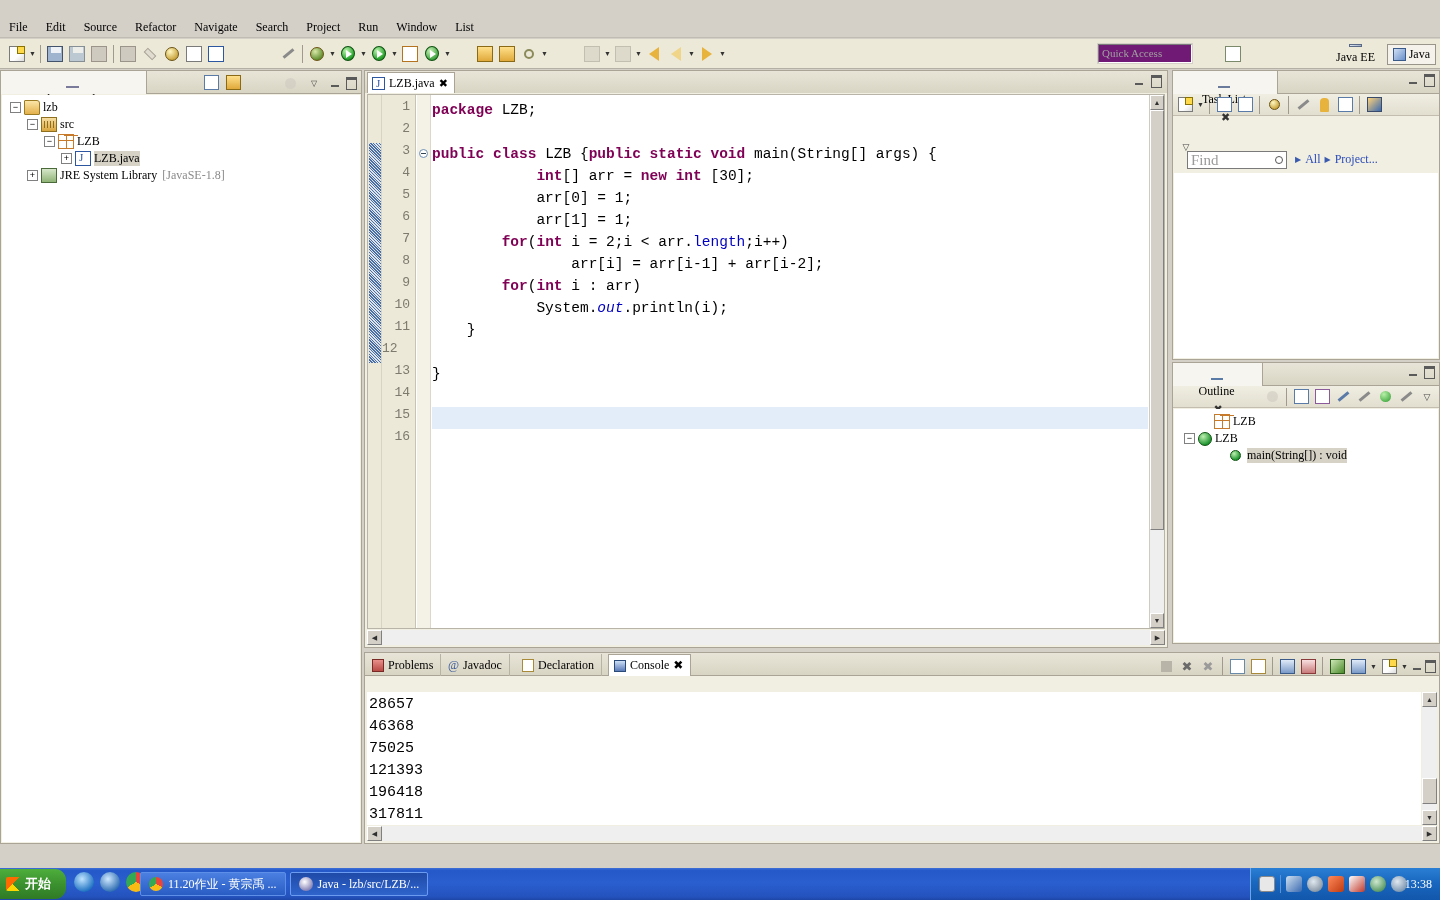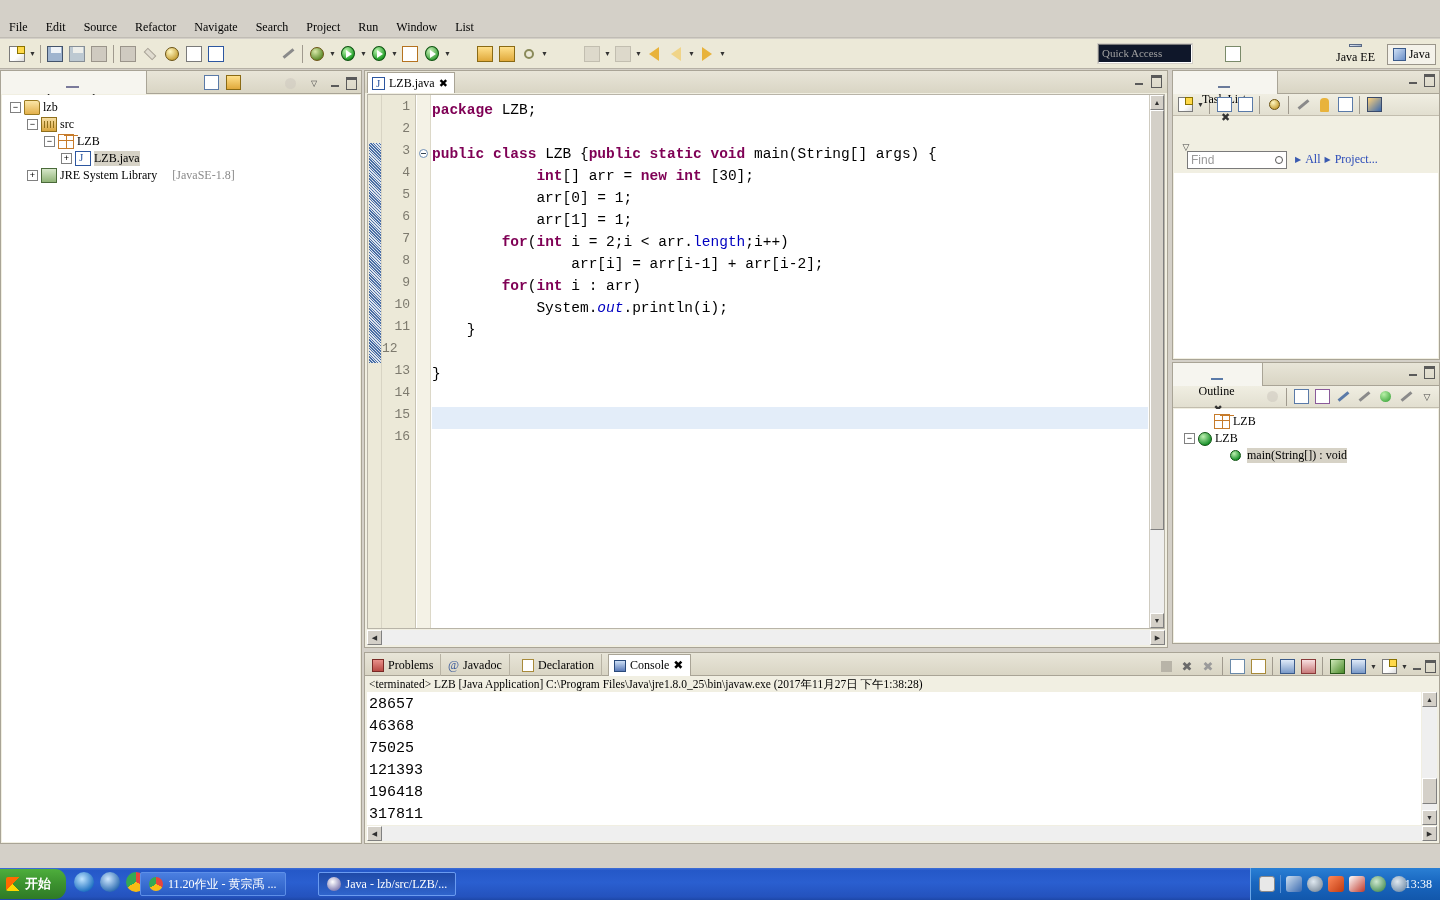--- a/index.html
+++ b/index.html
@@ -80,21 +80,21 @@
   .ic-yellowfolder { background: linear-gradient(to bottom,#ffe08a,#e0a93b); border:1px solid #8a6a14; }
   .ic-arrow-l, .ic-arrow-r {
     width:0;height:0;border-top:7px solid transparent;border-bottom:7px solid transparent;
   }
   .ic-arrow-l { border-right:10px solid #e8b33c; }
   .ic-arrow-r { border-left:10px solid #e8b33c; }
   .ic-gray { background:#cfcac0; border:1px solid #9a948a; }
 
   .quick-access {
     position: absolute; right: 248px; top: 5px;
-    width: 94px; height: 19px; background: #0f172a;
+    width: 94px; height: 19px; background: #701a75;
     border: 1px solid #fff; border-top-color:#7a7a7a; border-left-color:#7a7a7a;
     outline: 1px solid #d4d0c8;
     font-family: "Liberation Serif", serif; font-size: 11px; color: #a0a0a0;
     padding: 2px 3px; overflow: hidden; white-space: nowrap;
   }
   .persp-btn {
     height: 21px; display: flex; align-items: center; gap: 3px;
     padding: 0 5px; font-family: "Liberation Serif", serif; font-size: 12px;
     white-space: nowrap;
   }
@@ -148,21 +148,21 @@
   .ti-pkg { background: #fff; border: 1px solid #c77b2a; }
   .ti-pkg::after{content:"";position:absolute;left:0;top:5px;width:14px;height:1px;background:#c77b2a;
                box-shadow: 5px -5px 0 0 #c77b2a, -5px 0 0 0 transparent;}
   .ti-pkg::before{content:"";position:absolute;left:7px;top:0;width:1px;height:13px;background:#c77b2a;}
   .ti-java { background: #fff; border: 1px solid #2c56a0; }
   .ti-java::after{content:"J";position:absolute;left:3px;top:-1px;font-size:11px;color:#2c56a0;
                font-family:"Liberation Serif",serif;}
   .ti-jre { background: linear-gradient(to bottom,#d6e7c9,#8fb377); border:1px solid #4a6a3a; }
   .tlabel { color: #000; }
   .tlabel.sel { background: #d6d2c6; }
-  .tlabel.dim { color: #8a8a8a; margin-left: 15px; }
+  .tlabel.dim { color: #8a8a8a; margin-left: 5px; }
 
   
   #editor { position: absolute; left: 364px; top: 70px; width: 804px; height: 578px;
             background: #f1efe2; border: 1px solid #a9a496; }
   .etabbar { height: 22px; position: relative; background: linear-gradient(to bottom,#e8e5d8,#d9d5c4);}
   .etab {
     position:absolute; left:2px; top:1px; height:21px; display:flex; align-items:center; gap:4px;
     padding: 0 6px 0 4px; background:#fff; border:1px solid #a9a496; border-bottom: none;
     font-family:"Liberation Serif", serif; font-size:12px;
   }
@@ -243,21 +243,21 @@
   .ql-ico { width:20px; height:20px; border-radius:50%; }
   .tasks { position:absolute; left:140px; top:4px; display:flex; gap:4px; }
   .task-btn {
     height:24px; display:flex; align-items:center; gap:5px; padding:0 8px;
     background: linear-gradient(to bottom,#4b7fe0,#2a5dc4);
     border:1px solid #5d8fe8; border-radius:2px; color:#fff;
     font-family:"Liberation Serif",serif; font-size:12px; white-space:nowrap;
     max-width: 160px; overflow:hidden;
   }
   .task-btn.active { background: linear-gradient(to bottom,#1f4aa8,#2f64cc);
-                     border:1px solid #6a9bf0;margin-left:28px; }
+                     border:1px solid #6a9bf0; }
   .tray {
     position:absolute; right:0; top:0; height:32px; width:190px;
     background: linear-gradient(to bottom,#2a7fd4 0%,#1967c0 45%,#1257ab 100%);
     border-left:1px solid #6aa7e8; display:flex; align-items:center; gap:5px; padding-left:8px;
   }
   .tray-ico { width:16px; height:16px; border-radius:3px; }
   .tray-clock { position:absolute; right:8px; top:9px; color:#fff;
                 font-family:"Liberation Serif",serif; font-size:12px; }
 
   .sep-v { width:1px; height:18px; background:#a09a8e; margin:0 3px; }
@@ -543,21 +543,21 @@
       <div class="sep-v"></div>
       <div class="ptb">
           <span class="ic" style="background:linear-gradient(135deg,#ffd27a,#3a6ab0);border:1px solid #3a4a6a;"></span>
         </div>
     </div>
     <div style="position:absolute;left:2px;top:68px;width:22px;height:16px;display:flex;align-items:center;justify-content:center;">
       <span style="font-size:9px;color:#444;">▽</span>
     </div>
 
     <div style="position:absolute;left:14px;top:80px;width:100px;height:18px;background:#fff;border:1px solid #7a7a7a;display:flex;align-items:center;padding:0 3px;">
-      <span style="font-family:Liberation Sans, sans-serif;font-size:12px;color:#9a9a9a;flex:1;">Find</span>
+      <span style="font-family:Liberation Serif, serif;font-size:15px;color:#9a9a9a;flex:1;">Find</span>
       <span style="width:8px;height:8px;border:1.5px solid #555;border-radius:50%;"></span>
     </div>
     <div style="position:absolute;left:122px;top:81px;display:flex;align-items:center;gap:4px;font-family:'Liberation Serif',serif;font-size:12px;">
       <span style="font-size:8px;color:#3a5ab0;">▶</span>
       <span style="color:#2a4ab8;">All</span>
       <span style="font-size:8px;color:#3a5ab0;">▶</span>
       <span style="color:#2a4ab8;">Project...</span>
     </div>
 
     <div class="panel-body" style="top:102px;"></div>
@@ -677,21 +677,20 @@
         <div class="tarrow">▼</div>
         <div class="ptb">
             <span class="ic ic-doc"></span>
           </div>
         <div class="tarrow">▼</div>
         <div class="ctrl-min"></div>
         <div class="ctrl-max"></div>
       </div>
     </div>
 
-    <div class="console-hdr">&lt;terminated&gt; LZB [Java Application] C:\Program Files\Java\jre1.8.0_25\bin\javaw.exe (2017年11月27日 下午1:38:28)</div>
     <div class="console-body" id="consoleout">
         <div>28657</div>
         <div>46368</div>
         <div>75025</div>
         <div>121393</div>
         <div>196418</div>
         <div>317811</div>
       </div>
 
     <div class="cscroll-v">

